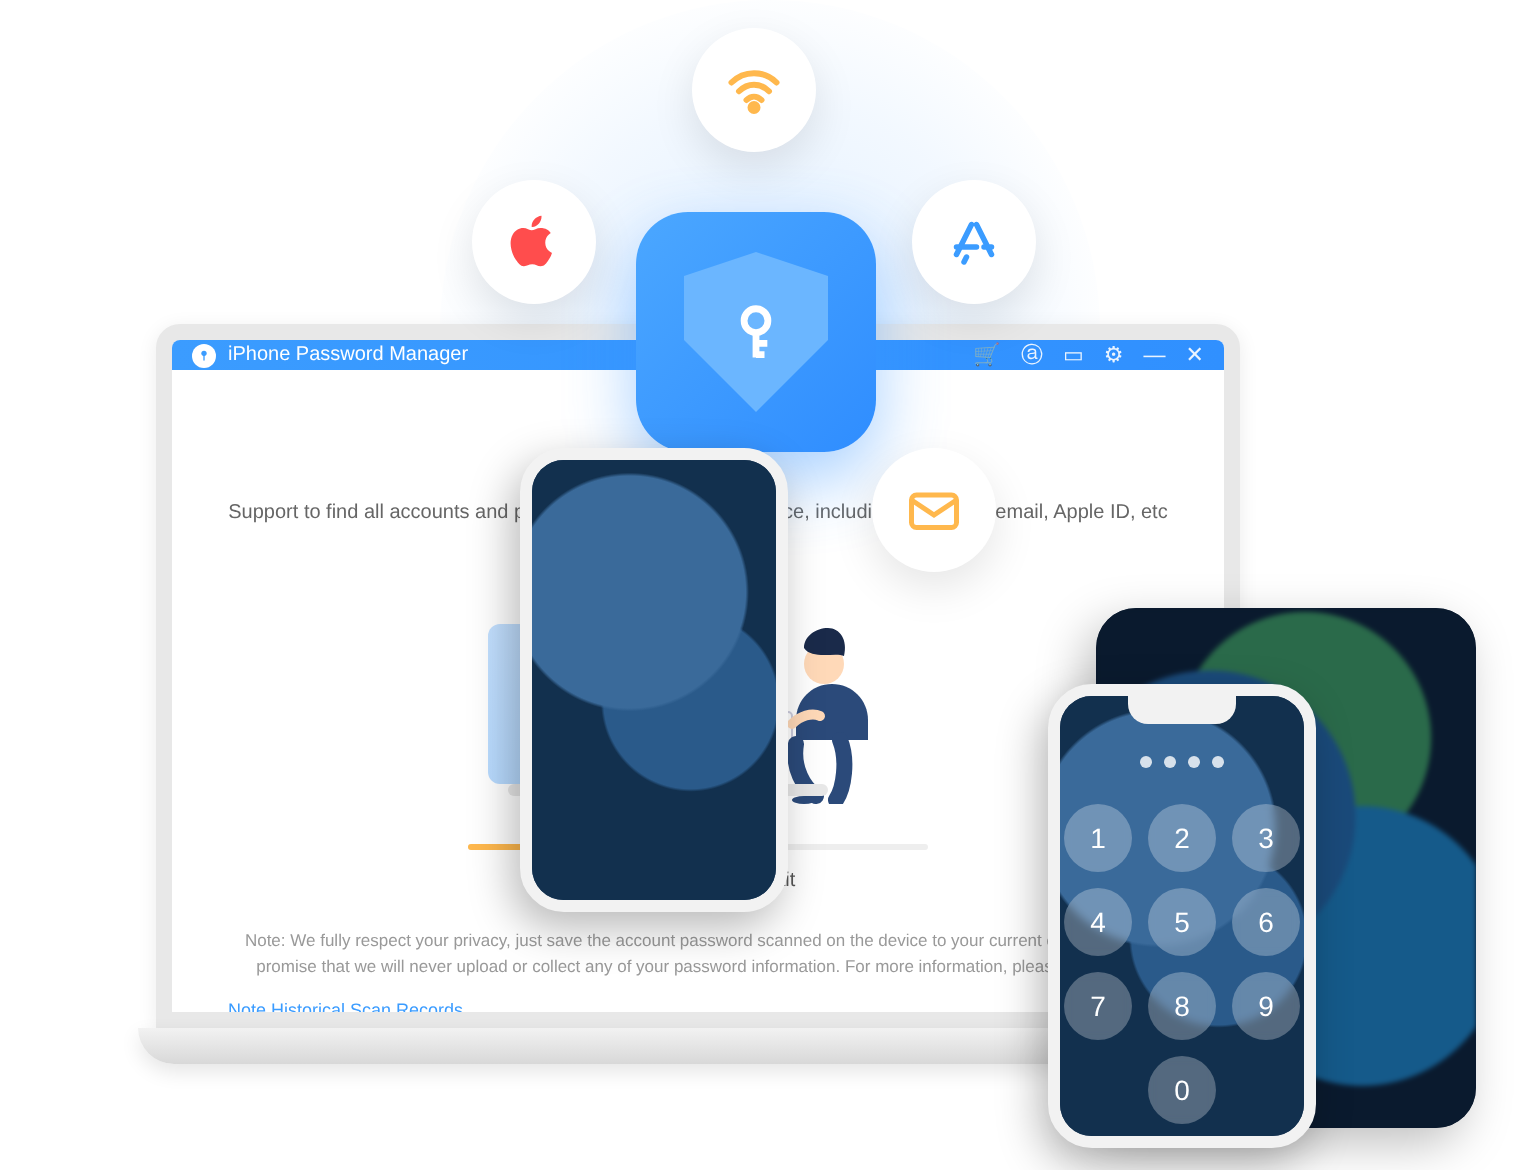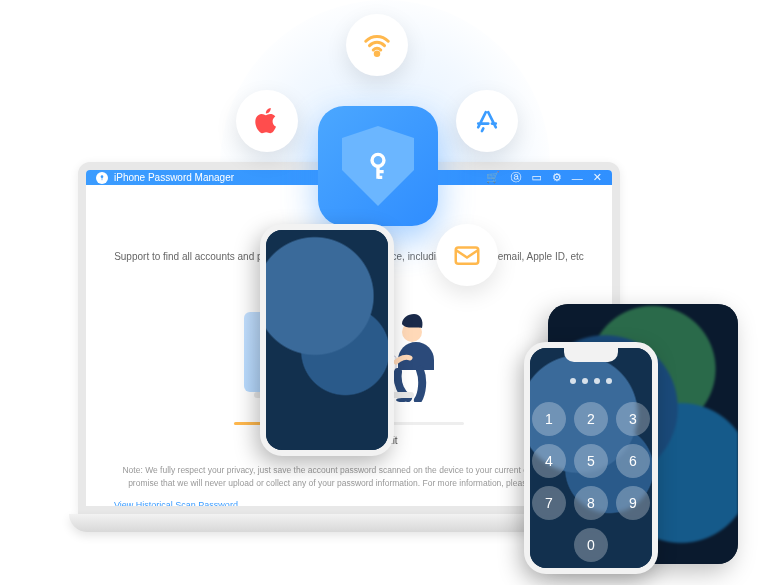--- a/index.html
+++ b/index.html
@@ -131,21 +131,21 @@
             <path d="M28 50c4-4 10-6 14-4" stroke="#ffd9b8" stroke-width="5" fill="none" stroke-linecap="round"></path>
             <path d="M30 60c-2 12 4 22 10 26M52 58c4 10 2 24-2 30" fill="none" stroke="#2b4a7a" stroke-width="8" stroke-linecap="round"></path>
             <ellipse cx="34" cy="88" rx="6" ry="2" fill="#2b4a7a"></ellipse>
           </svg>
           <div class="screen-base"></div>
         </div>
 
         <div class="progressbar"></div>
         <div class="scan-text">Scanning, please wait</div>
         <div class="note">Note: We fully respect your privacy, just save the account password scanned on the device to your current computer. We promise that we will never upload or collect any of your password information. For more information, please visit our p</div>
-        <div class="link">View Historical Scan Password</div>
+        <div class="link">Note Historical Scan Records</div>
       </div>
     </div>
   </div>
   <div class="laptop-base"></div>
 </div>
 
 <div class="hero-icon">
   <div class="shield">
     <svg class="keyicon" viewBox="0 0 24 24" fill="none" stroke="#fff" stroke-width="2.4">
       <circle cx="12" cy="8" r="4.2"></circle>

